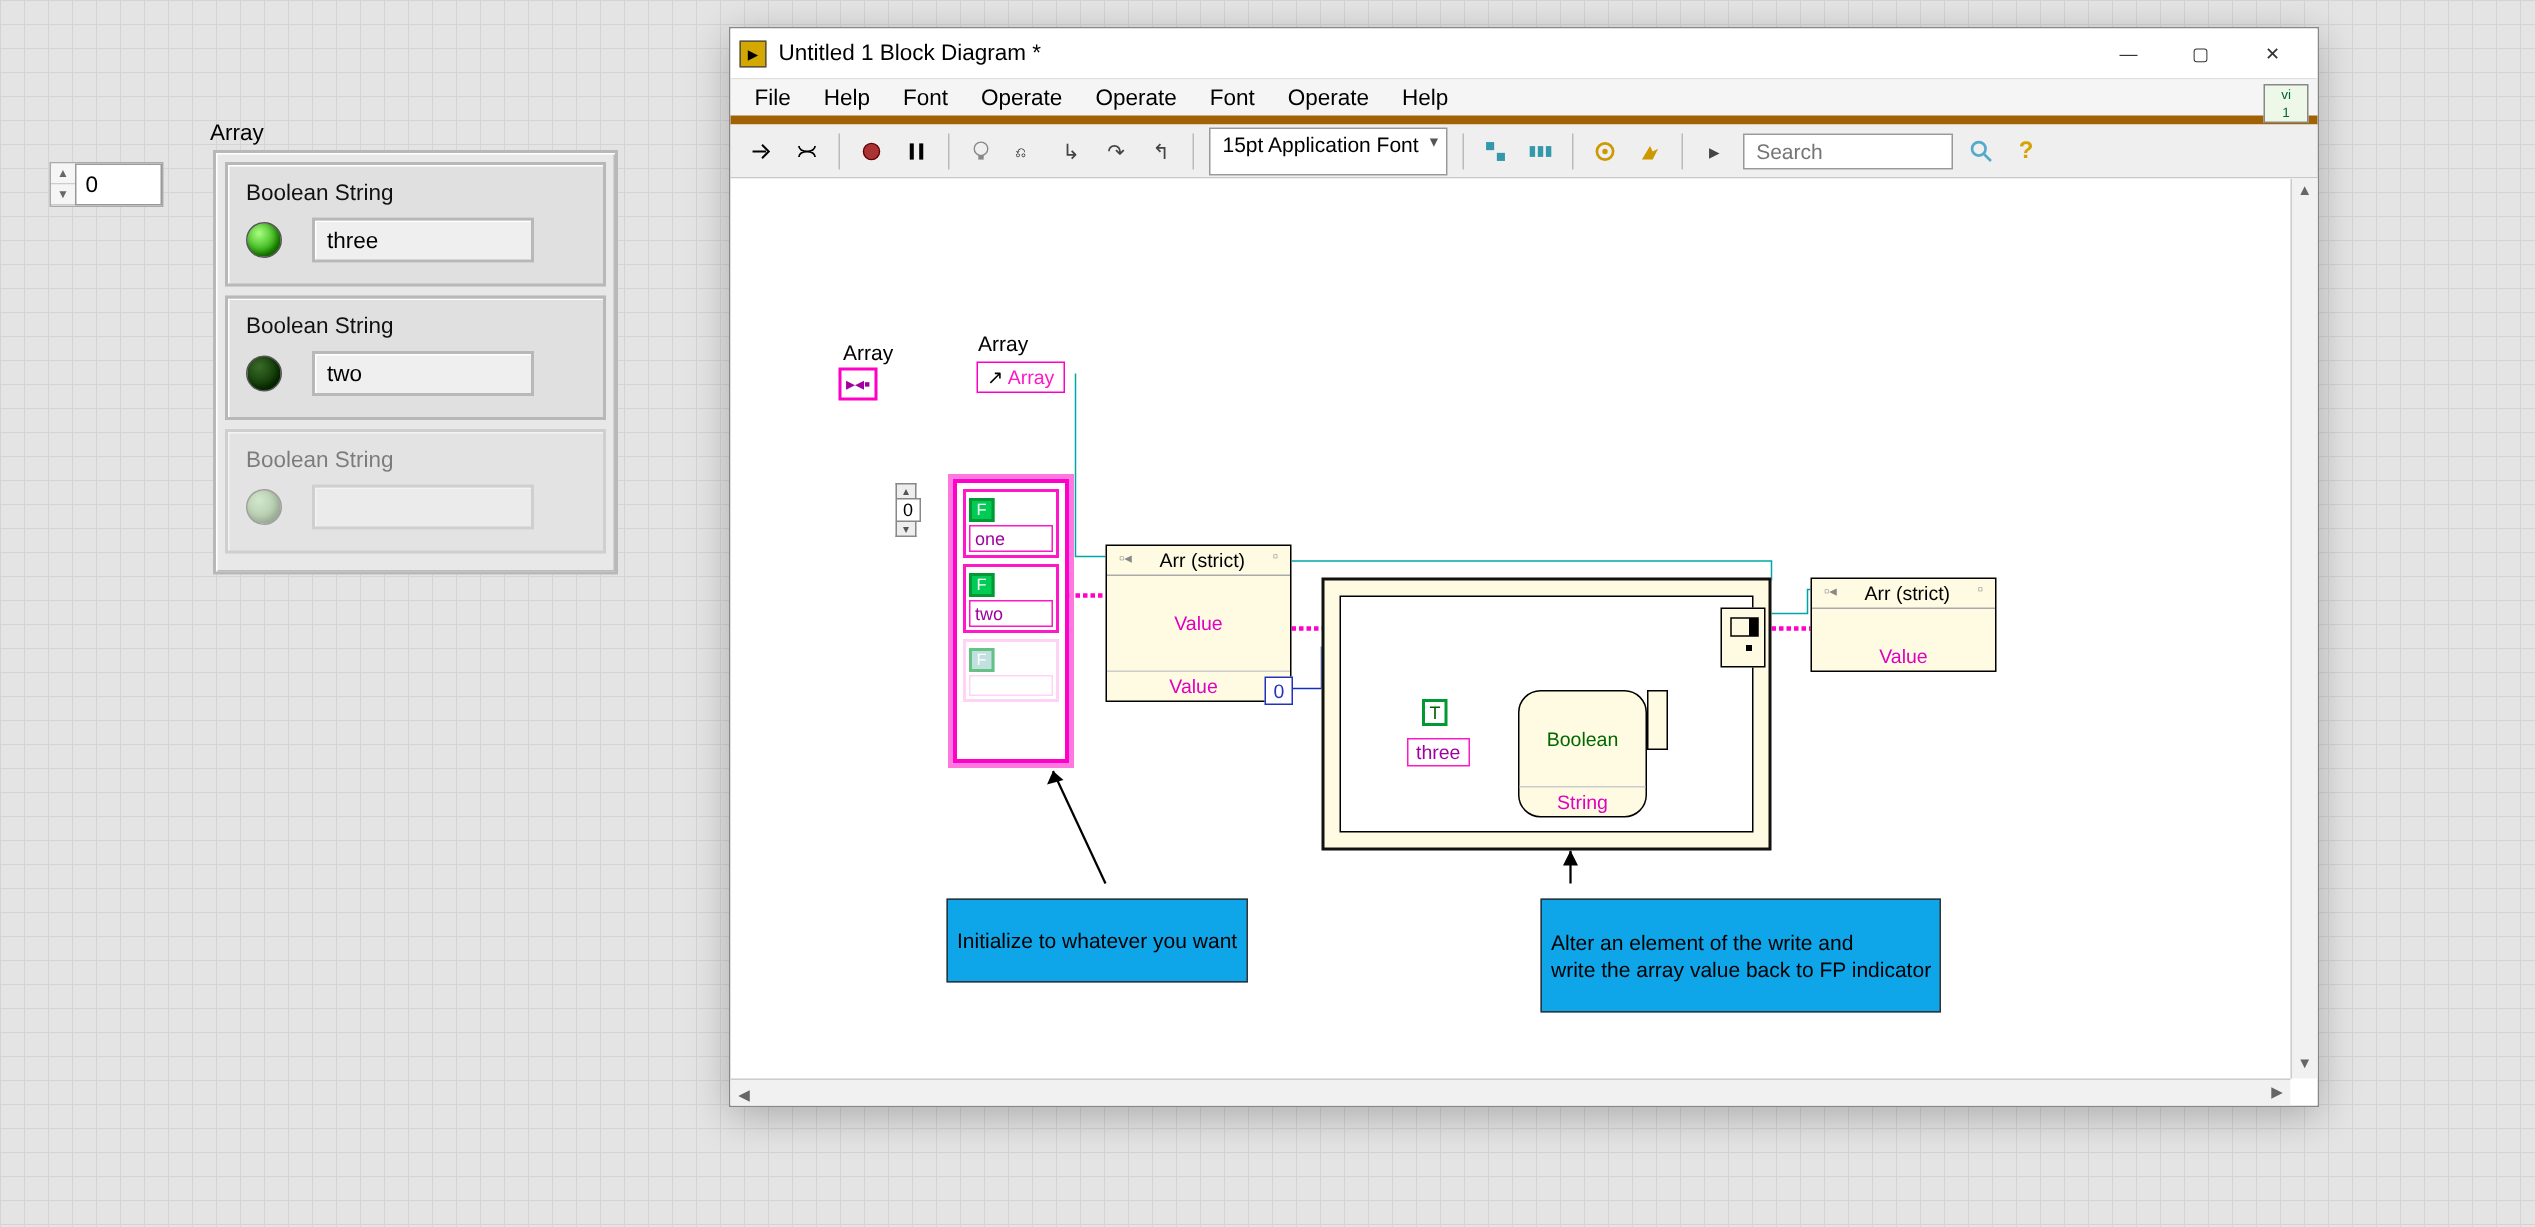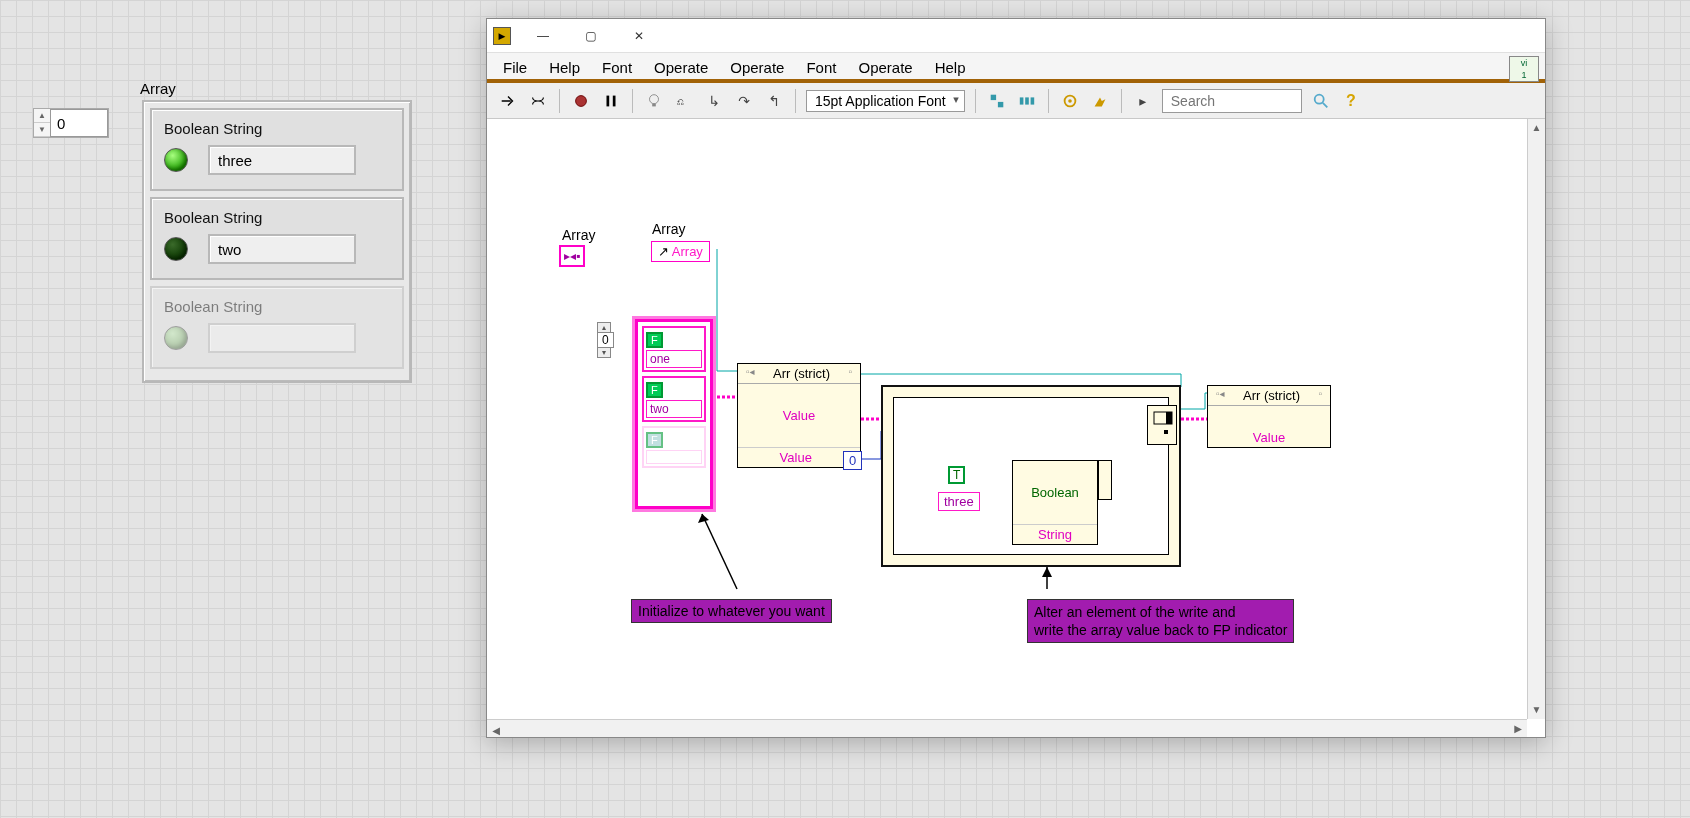--- a/index.html
+++ b/index.html
@@ -69,39 +69,39 @@
   }
   .titlebar {
     height:34px; background:#fff;
     display:flex; align-items:center; padding:0 6px;
     border-bottom:1px solid #e0e0e0;
   }
   .titlebar .app-icon { width:18px; height:18px; background:#d4a800; border:1px solid #555; margin-right:8px; font-size:9px; text-align:center; line-height:16px; color:#000;}
   .titlebar .title-text { font-size:15px; color:#000; flex:1; }
   .winbtn { width:48px; height:30px; display:flex; align-items:center; justify-content:center; font-size:12px; color:#333; }
   .menubar {
-    height:30px; background:#f5f5f5; border-bottom:4px solid #a16207;
+    height:30px; background:#f5f5f5; border-bottom:6px solid #a16207;
     display:flex; align-items:flex-end; padding:0 6px; gap:2px;
     position:relative;
   }
   .menubar span { font-size:15px; padding:3px 10px; color:#000; }
   .menu-context {
     position:absolute; right:6px; top:3px;
     width:30px; height:26px; border:1px solid #888; background:#eef8e8;
     font-size:9px; text-align:center; line-height:12px; color:#063;
   }
   .toolbar {
     height:36px; background:#efefef; border-bottom:1px solid #c8c8c8;
     display:flex; align-items:center; padding:0 10px; gap:8px;
     position:relative;
   }
   .tb { width:22px; height:22px; display:flex; align-items:center; justify-content:center; font-size:14px; color:#444;}
   .tb svg { width:18px; height:18px; }
   .divider { width:1px; height:24px; background:#bbb; margin:0 2px;}
-  .fontbox { border:1px solid #999; background:#fff; font-size:14px; padding:2px 18px 2px 8px; position:relative;}
+  .fontbox { border:1px solid #999; background:#fff; font-size:14px; padding:2px 18px 12px 8px; position:relative;}
   .fontbox::after{content:"▾"; position:absolute; right:5px; top:2px; font-size:11px; color:#555;}
   .searchbox { border:1px solid #999; background:#fff; font-size:14px; padding:3px 8px; color:#888; width:140px;}
   .tb-help{ color:#d6a400; font-weight:bold; font-size:16px;}
   .canvas-wrap { flex:1; position:relative; background:#fff; overflow:hidden;}
   .canvas { position:absolute; inset:0; }
   .vscroll { position:absolute; right:0; top:0; width:18px; bottom:18px; background:#f1f1f1; border-left:1px solid #ccc;}
   .vscroll .up, .vscroll .down { height:18px; text-align:center; font-size:10px; color:#666; line-height:18px;}
   .hscroll { position:absolute; left:0; right:18px; bottom:0; height:18px; background:#f1f1f1; border-top:1px solid #ccc;}
   .hscroll .l, .hscroll .r { width:18px; display:inline-block; text-align:center; font-size:10px; color:#666; line-height:18px;}
   .hscroll .r { float:right;}
@@ -121,21 +121,21 @@
     position:absolute; border:3px solid #ff00c8; outline:3px solid #ff78e0; background:#fff;
   }
   .idx-box { border:1px solid #23b; background:#fff; font-size:13px; padding:1px 5px; color:#23b;}
   .bool-const { border:2px solid #093; background:#0c5; color:#fff; font-size:11px; padding:0 3px;}
   .flat-seq {
     position:absolute; border:2px solid #111;
     background:#fffbe2;
   }
   .flat-seq .inner{ position:absolute; inset:10px; border:1px solid #000; background:#fff;}
   .note {
-    border:1px solid #333; background:#a21caf; font-size:14px; padding:3px 6px; color:#000;
+    border:1px solid #333; background:#0ea5e9; font-size:14px; padding:19px 6px; color:#000;
   }
 
   
   .abs{position:absolute;}
 </style>
 </head>
 <body>
 
 <div class="grid-bg"></div>
 
@@ -169,20 +169,21 @@
     <div class="row">
       <div class="led dim"></div>
       <div class="str-in"></div>
     </div>
   </div>
 </div>
 
 <div class="bd-window">
   <div class="titlebar">
     <div class="app-icon">▶</div>
+    <div class="title-text">Untitled 1 Block Diagram *</div>
     <div class="winbtn">—</div>
     <div class="winbtn">▢</div>
     <div class="winbtn">✕</div>
   </div>
 
   <div class="menubar">
     <span>File</span>
     <span>Help</span>
     <span>Font</span>
     <span>Operate</span>
@@ -348,21 +349,21 @@
       </div>
       <div class="abs idx-box" style="left:356px; top:332px;">0</div>
 
       <div class="flat-seq" style="left:394px; top:266px; width:300px; height:182px;">
         <div class="inner">
 
           <div class="abs" style="left:54px; top:68px; border:2px solid #093; background:#fff; padding:0 3px; font-size:12px; color:#060;">T</div>
 
           <div class="abs" style="left:44px; top:94px; border:1px solid #ff18c8;background:#fff;padding:1px 5px;font-size:13px;color:#a000a0;">three</div>
 
-          <div class="abs node-box" style="left:118px; top:62px; width:86px;">
+          <div class="abs node-box" style="left:118px; top:62px; width:86px;border-radius:15px;">
             <div class="row" style="color:#060;padding:2px 6px;">Boolean</div>
             <div class="row" style="border-top:1px solid #ccc;padding:2px 6px;">String</div>
           </div>
           <div class="abs" style="left:204px; top:62px; width:14px;height:40px;border:1px solid #000;background:#fffbe2"></div>
         </div>
       </div>
 
       <div class="abs" style="left:660px; top:286px; width:30px; height:40px; border:1px solid #000; background:#fffbe2;">
         <svg viewBox="0 0 30 40" width="30" height="40">
             <rect x="6" y="6" width="18" height="12" fill="none" stroke="#000"></rect>

